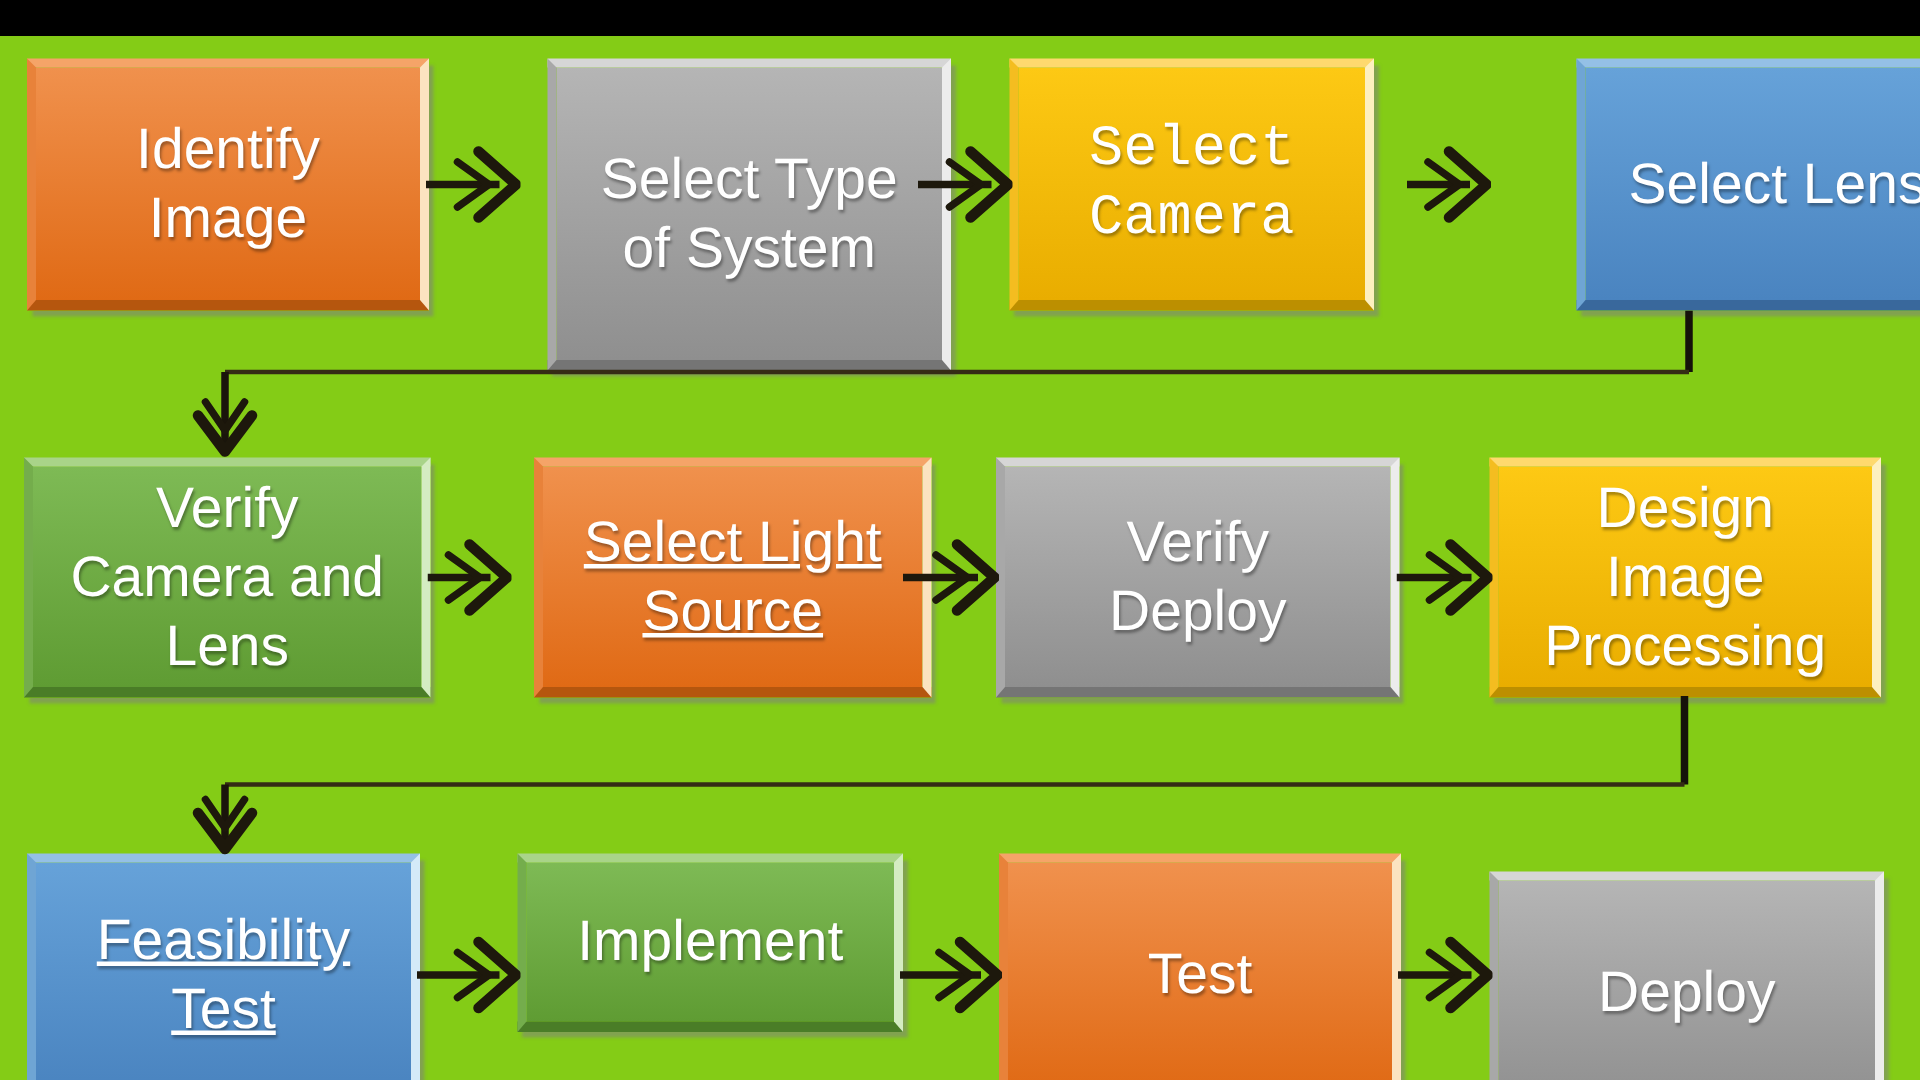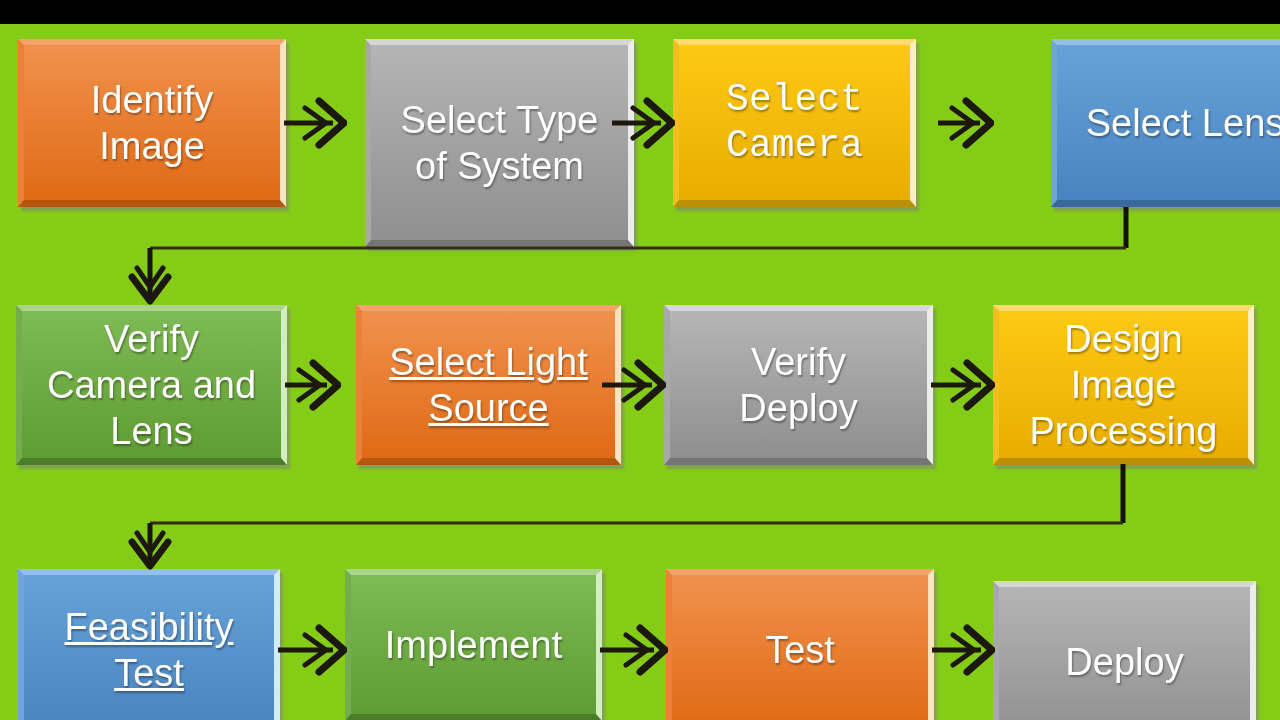--- a/index.html
+++ b/index.html
@@ -59,21 +59,21 @@
       </div>
       <div class="flow-box" title="Design Image Processing" style="left: 993px; top: 281px; width: 261px; height: 160px; --ft: #fdc914; --fb: #e9ad00; --bt: #fed96e; --bl: #f4bd20; --br: #fdf0c0; --bb: #bc8f00;">
         <span class="box-line">Design</span>
         <span class="box-line">Image</span>
         <span class="box-line">Processing</span>
       </div>
       <div class="flow-box" title="Feasibility Test" style="left: 18px; top: 545px; width: 262px; height: 163px; text-decoration: underline; --ft: #66a2d9; --fb: #4a84c0; --bt: #94c0e6; --bl: #6fa5d4; --br: #d4eaf8; --bb: #39689c;">
         <span class="box-line">Feasibility</span>
         <span class="box-line">Test</span>
       </div>
-      <div class="flow-box" title="Implement" style="left: 345px; top: 545px; width: 257px; height: 152px; --ft: #7eba55; --fb: #5f9c33; --bt: #a9d489; --bl: #74ad4c; --br: #d4ecc2; --bb: #4a7d27;">
+      <div class="flow-box" title="Implement" style="left: 345px; top: 545px; width: 257px; height: 119px; --ft: #7eba55; --fb: #5f9c33; --bt: #a9d489; --bl: #74ad4c; --br: #d4ecc2; --bb: #4a7d27;">
         <span class="box-line">Implement</span>
       </div>
       <div class="flow-box" title="Test" style="left: 666px; top: 545px; width: 268px; height: 163px; --ft: #f0914d; --fb: #e06a15; --bt: #f5a468; --bl: #e8823a; --br: #fbe3c0; --bb: #b5560e;">
         <span class="box-line">Test</span>
       </div>
       <div class="flow-box" title="Deploy" style="left: 993px; top: 557px; width: 263px; height: 163px; --ft: #b5b5b5; --fb: #8f8f8f; --bt: #d6d6d6; --bl: #a8a8a8; --br: #ececec; --bb: #757575;">
         <span class="box-line">Deploy</span>
       </div>
     </div>
   <div id="arrows-layer">

